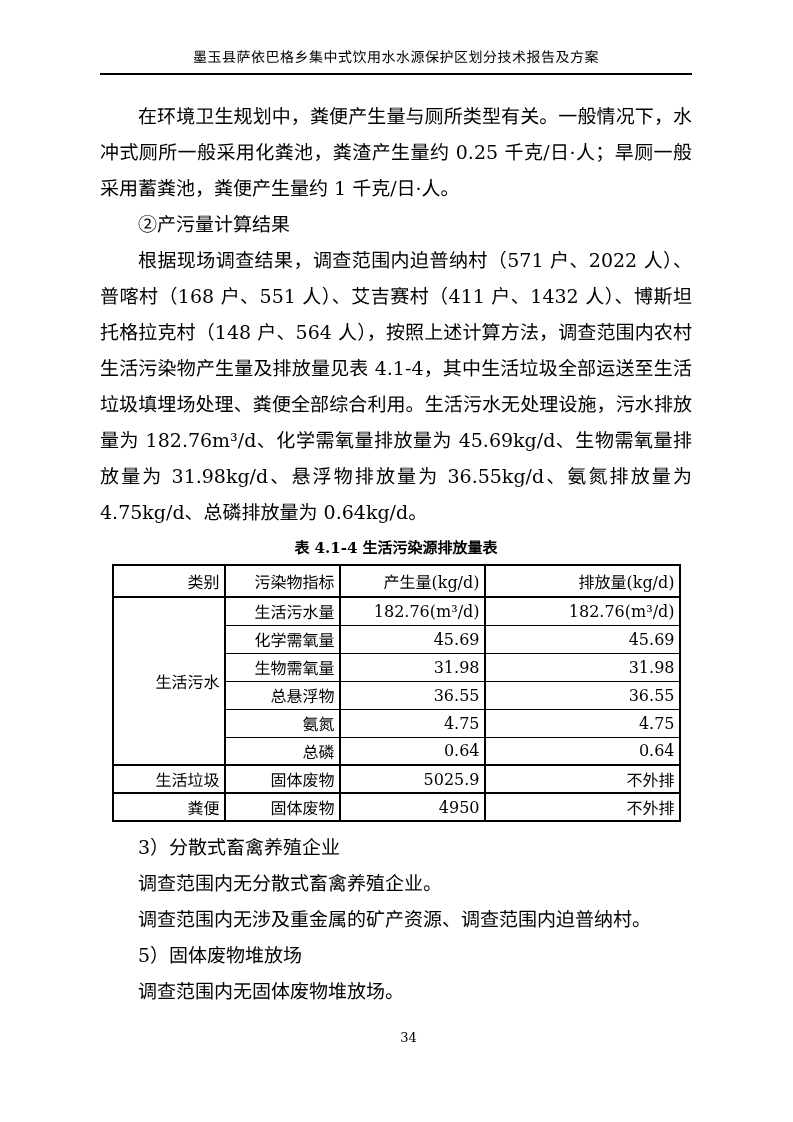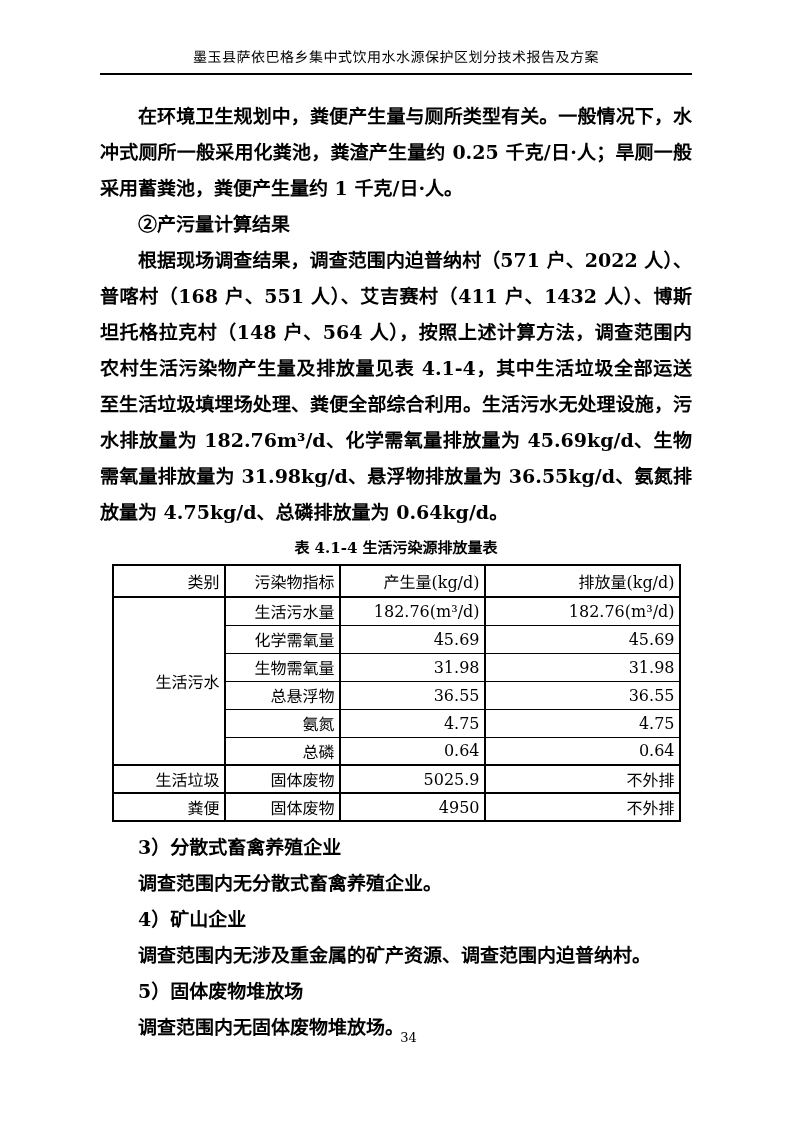--- a/index.html
+++ b/index.html
@@ -27,21 +27,20 @@
     padding-bottom: 7px;
     border-bottom: 2px solid #000;
   }
   .body-text { margin-top: 23px; }
   .body-text p {
     margin: 0;
     font-size: 19px;
     line-height: 36px;
     text-align: justify;
     text-indent: 2em;
-    font-weight: bold;
   }
   .table-caption {
     text-align: center;
     font-weight: bold;
     font-size: 15px;
     margin: 6px 0 7px 0;
   }
   table.data-table {
     width: 567px;
     margin: 0 auto;
@@ -153,21 +152,20 @@
             <td>固体废物</td>
             <td>4950</td>
             <td>不外排</td>
           </tr>
         </tbody>
     </table>
 
     <div class="body-text after-table">
         <p>3）分散式畜禽养殖企业</p>
         <p>调查范围内无分散式畜禽养殖企业。</p>
-        <p>4）矿山企业</p>
         <p>调查范围内无涉及重金属的矿产资源、调查范围内迫普纳村。</p>
         <p>5）固体废物堆放场</p>
         <p>调查范围内无固体废物堆放场。</p>
       </div>
 
   </div>
 
   <div class="page-footer">34</div>
 </div>
 

